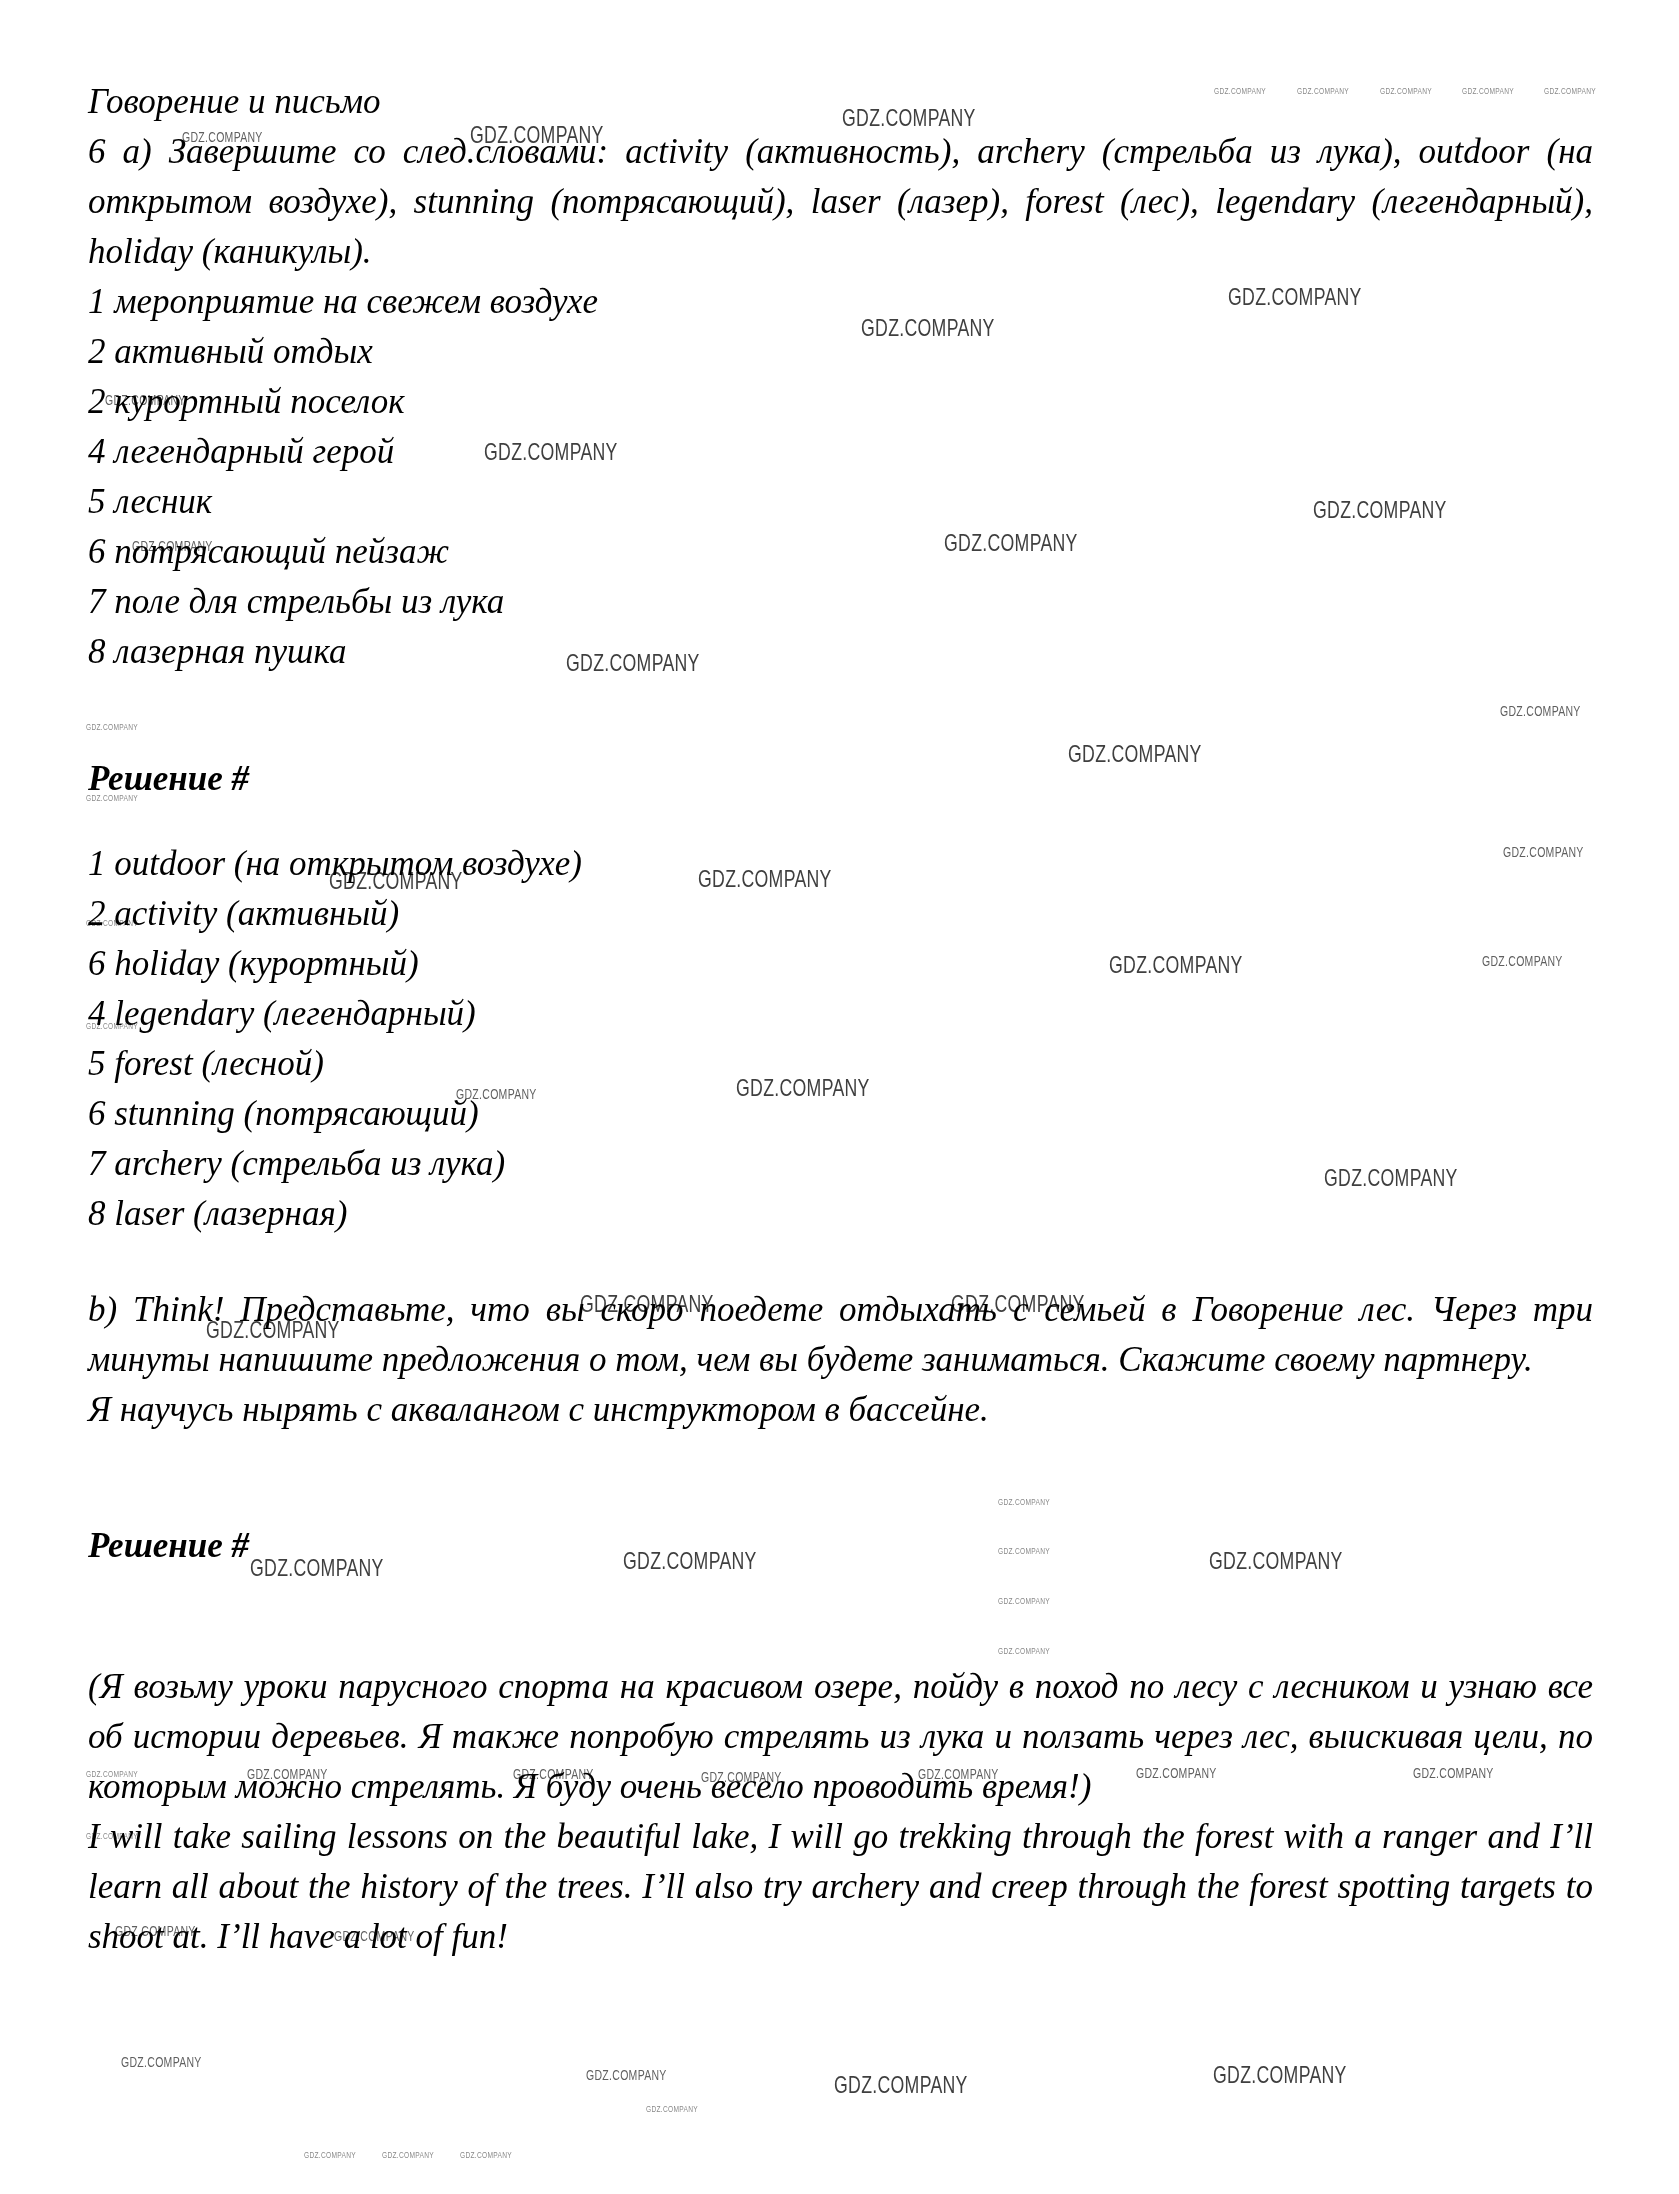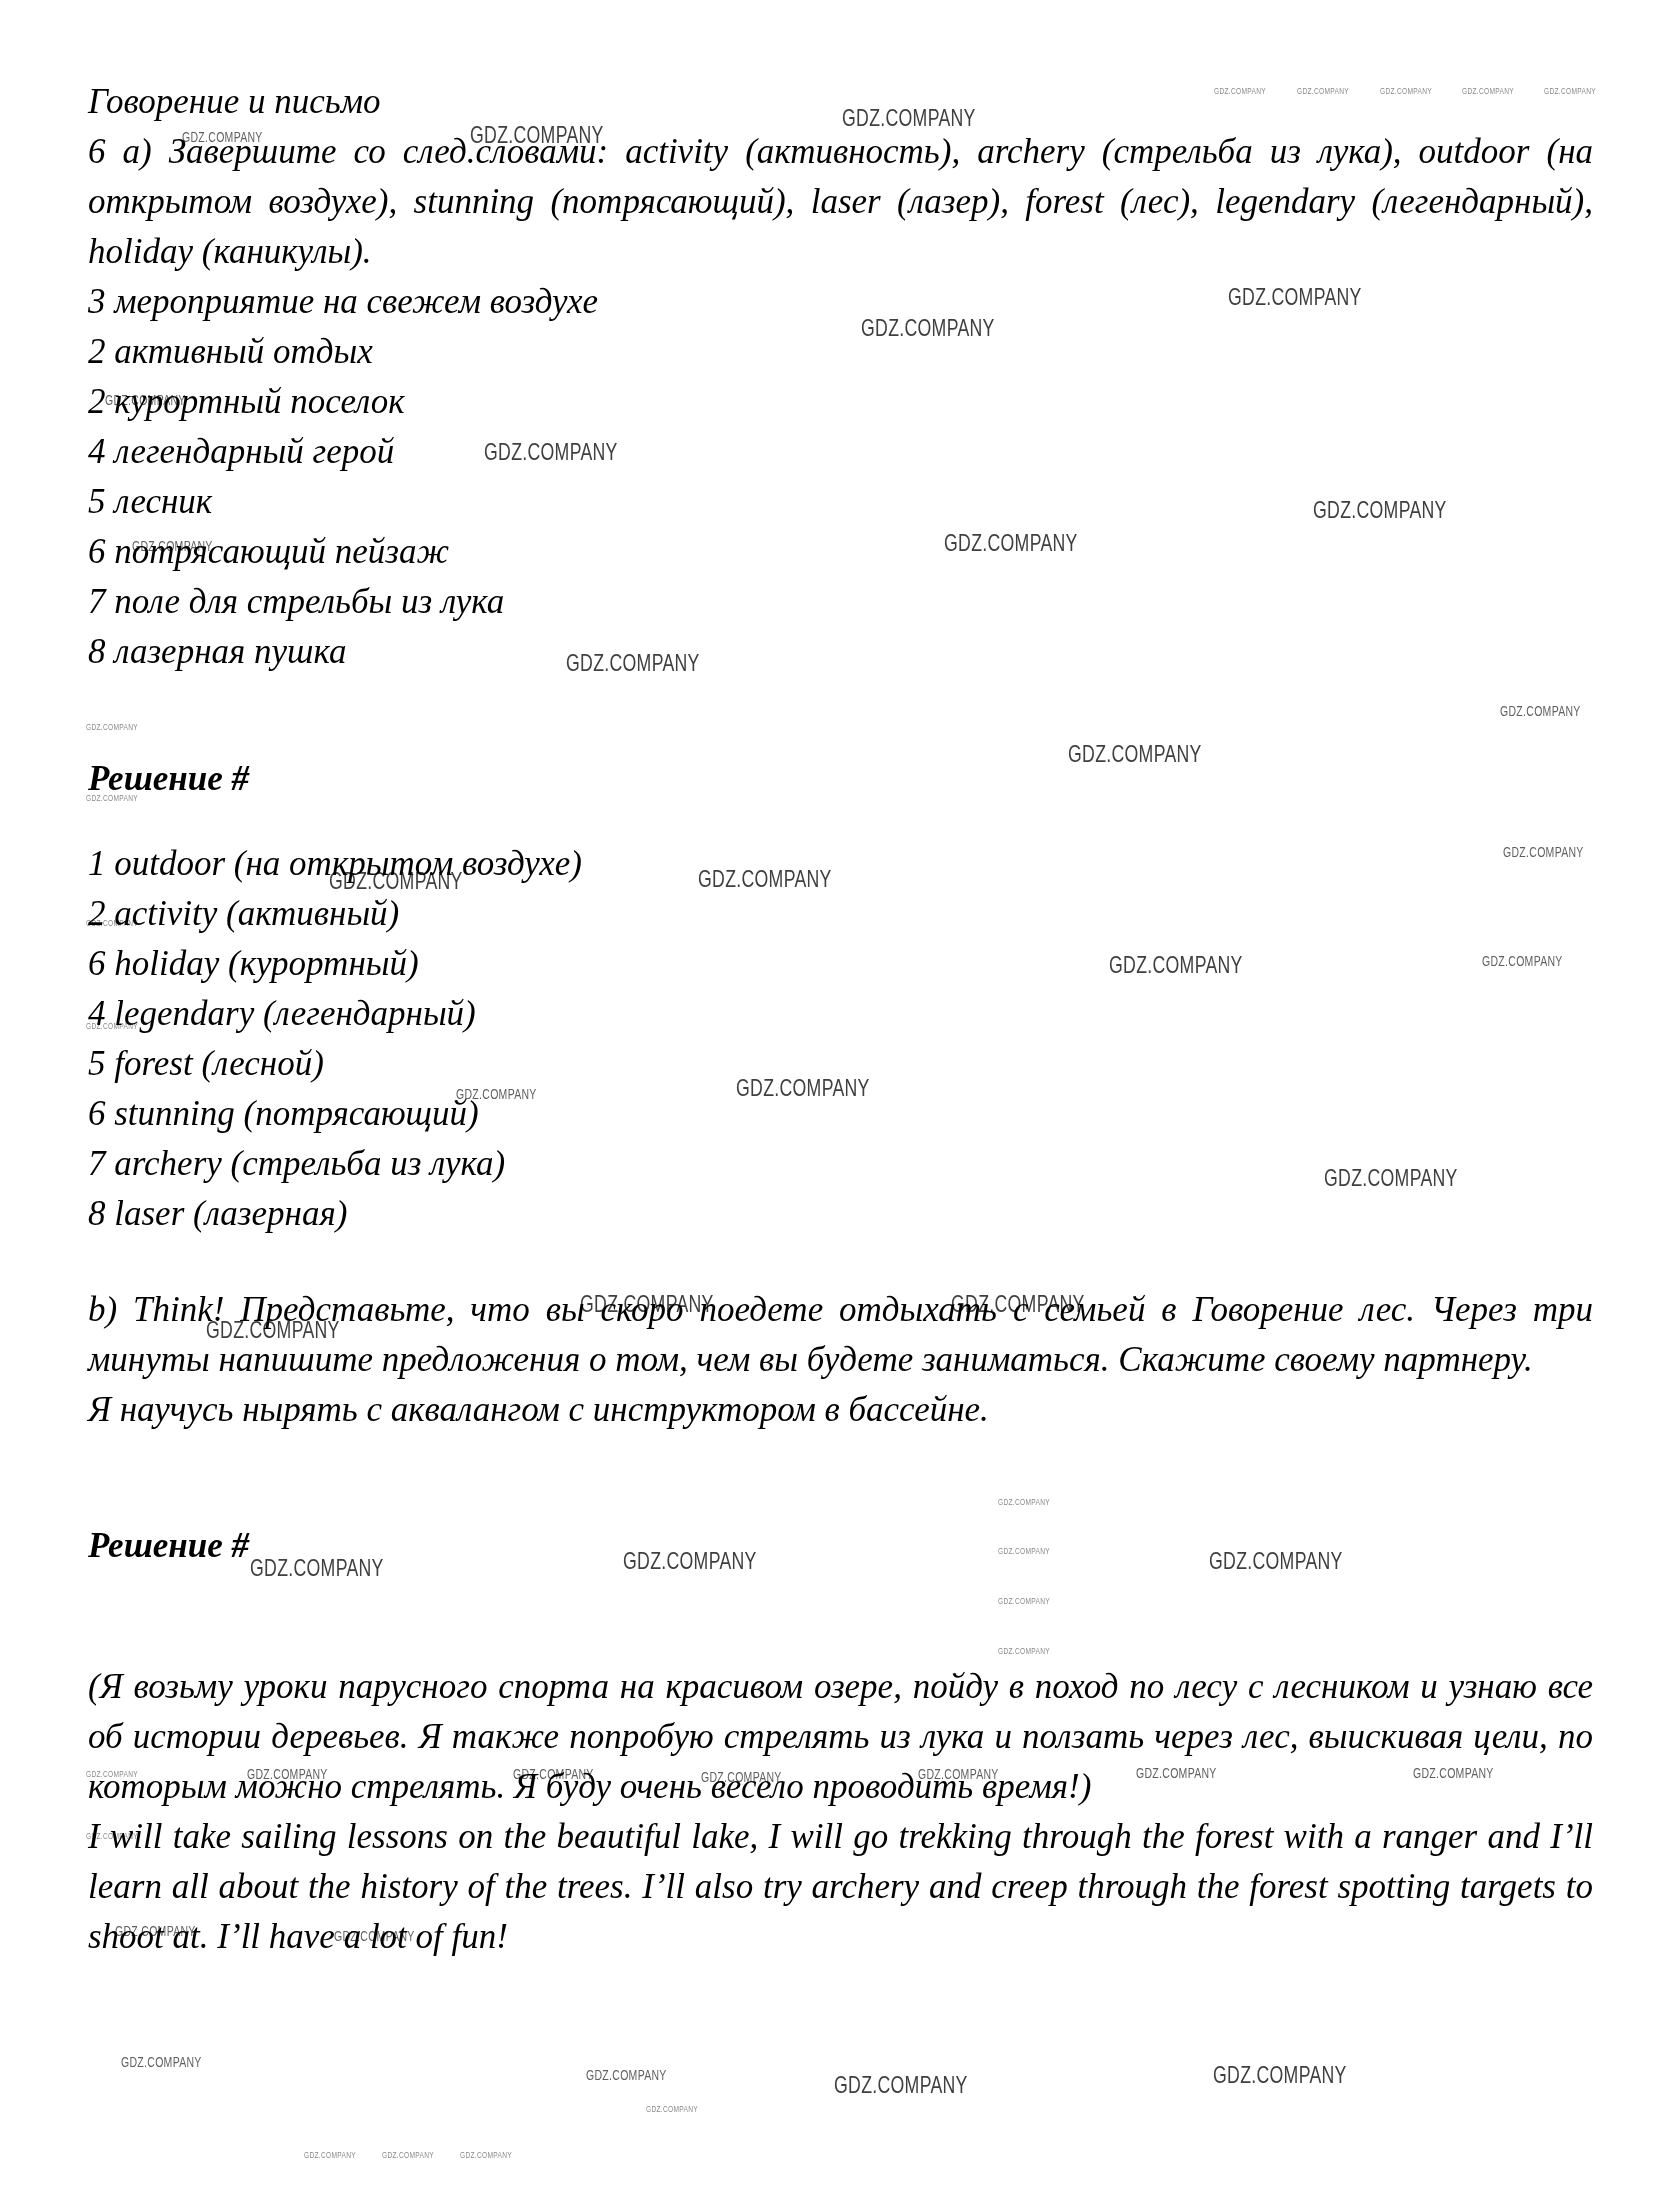--- a/index.html
+++ b/index.html
@@ -118,21 +118,21 @@
       <span class="wm wm-xs" style="left: 460px; top: 2150px;">GDZ.COMPANY</span>
     </div>
 
   <div class="doc">
 
     <p>Говорение и письмо</p>
 
     <p class="justify">6 а) Завершите со след.словами: activity (активность), archery (стрельба из лука), outdoor (на открытом воздухе), stunning (потрясающий), laser (лазер), forest (лес), legendary (легендарный), holiday (каникулы).</p>
 
     <div>
-      <p>3 мероприятие на свежем воздухе</p>
+      <p>1 мероприятие на свежем воздухе</p>
       <p>2 активный отдых</p>
       <p>2 курортный поселок</p>
       <p>4 легендарный герой</p>
       <p>5 лесник</p>
       <p>6 потрясающий пейзаж</p>
       <p>7 поле для стрельбы из лука</p>
       <p>8 лазерная пушка</p>
     </div>
 
     <p class="heading heading-1">Решение #</p>

